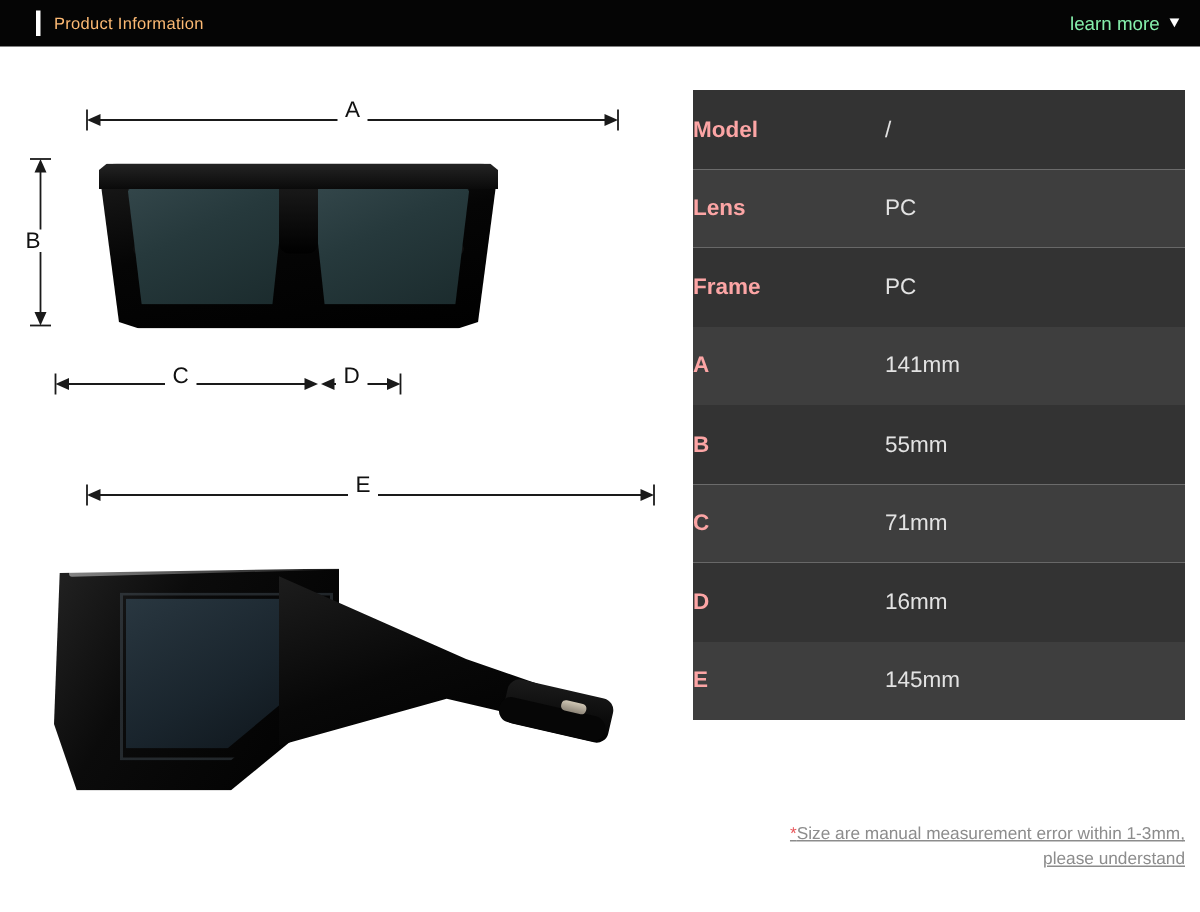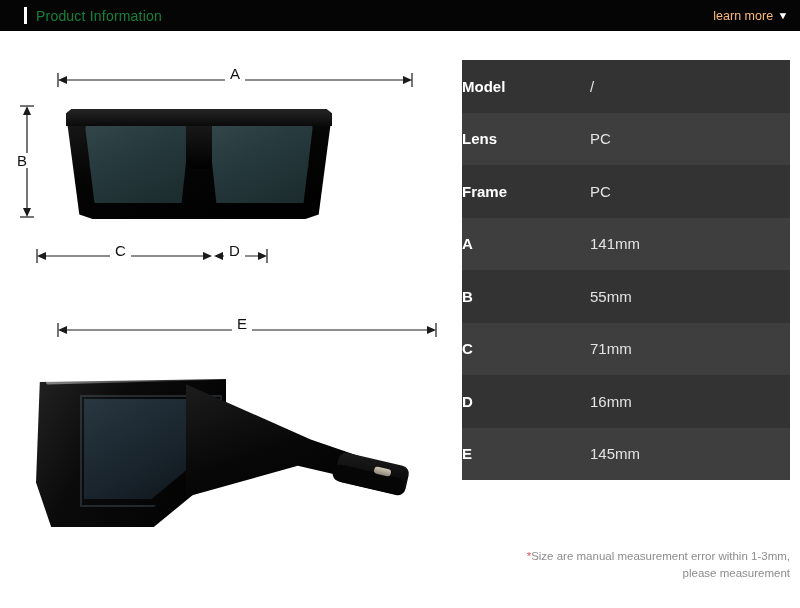--- a/index.html
+++ b/index.html
@@ -32,37 +32,37 @@
     top: 7px;
     width: 3px;
     height: 17px;
     background: #ffffff;
   }
   #header-title {
     position: absolute;
     left: 36px;
     top: 50%;
     transform: translateY(-50%);
-    color: #15803d;
-    font-size: 14px;
+    color: #fdba74;
+    font-size: 11px;
     letter-spacing: .2px;
     white-space: nowrap;
   }
   #learn-more {
     position: absolute;
     right: 12px;
     top: 50%;
     transform: translateY(-50%);
     display: flex;
     align-items: center;
     gap: 5px;
     cursor: pointer;
   }
   #learn-more-label {
-    color: #fdba74;
+    color: #86efac;
     font-size: 12.5px;
     white-space: nowrap;
   }
   #learn-more-caret {
     color: #ffffff;
     font-size: 10px;
     line-height: 1;
     transform: scaleX(1.1);
   }
 
@@ -243,21 +243,21 @@
     left: 462px;
     top: 60px;
     width: 328px;
     border-collapse: collapse;
   }
   #spec-table tr { height: 52.5px; }
   #spec-table tr:nth-child(odd) { background: #333333; }
   #spec-table tr:nth-child(even) { background: #3e3e3e; }
   #spec-table td { padding: 0; vertical-align: middle; }
   .spec-label {
-    color: #ffffff;
+    color: #fca5a5;
     font-size: 15px;
     font-weight: bold;
     padding-left: 35px;
     white-space: nowrap;
   }
   .spec-value {
     color: #e3e3e3;
     font-size: 15px;
     padding-left: 0;
     width: 200px;
@@ -266,20 +266,21 @@
 
   #spec-footnote {
     position: absolute;
     left: 470px;
     top: 548px;
     width: 320px;
     text-align: right;
     color: #8c8c8c;
     font-size: 11.5px;
     line-height: 1.45;
+    text-decoration: underline;
   }
   #spec-footnote-star { color: #e8565a; }
 </style>
 </head>
 <body>
 
 <div id="header-bar">
   <div id="header-accent"></div>
   <div id="header-title">Product Information</div>
   <div id="learn-more">
@@ -387,14 +388,14 @@
     </tr>
     <tr>
       <td class="spec-label">E</td>
       <td class="spec-value">145mm</td>
     </tr>
   </tbody>
 </table>
 
 <div id="spec-footnote">
   <span id="spec-footnote-star">*</span><span>Size are manual measurement error within 1-3mm,</span><br>
-  <span>please measurement</span>
+  <span>please understand</span>
 </div>
 
 </body></html>

